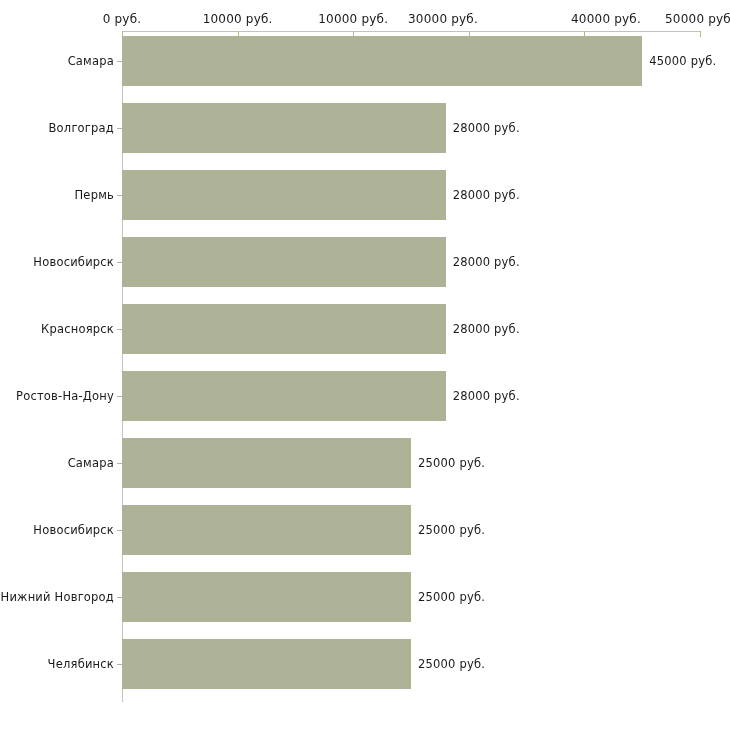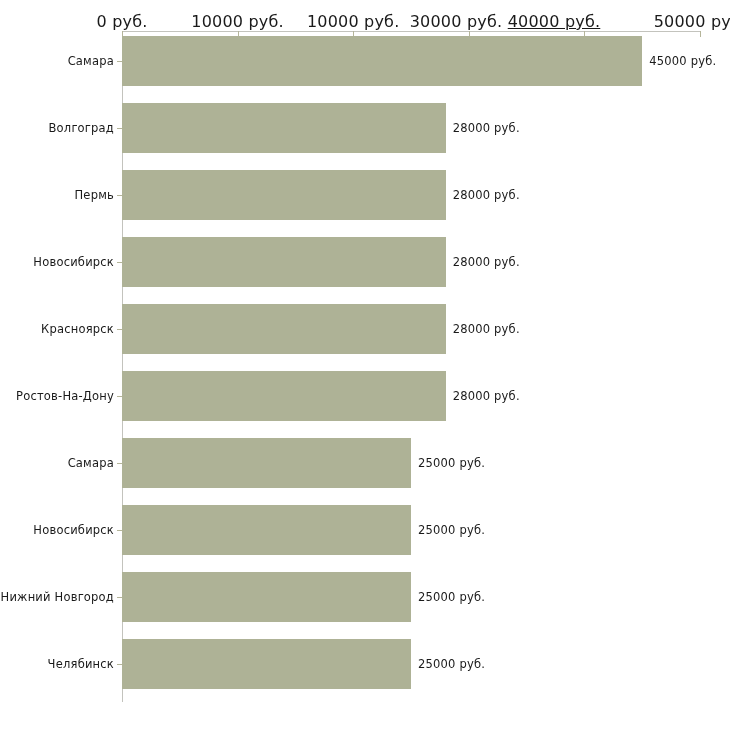--- a/index.html
+++ b/index.html
@@ -41,21 +41,21 @@
     position: absolute;
     top: 31px;
     width: 1px;
     height: 6px;
     background: #b5b59a;
   }
   .xtick-label {
     position: absolute;
     top: 12px;
     transform: translateX(-50%);
-    font-size: 16px;
+    font-size: 12px;
     color: #1a1a1a;
     white-space: nowrap;
     letter-spacing: 0.2px;
   }
 
   
   .ytick {
     position: absolute;
     left: 117px;
     width: 5px;
@@ -102,23 +102,23 @@
   <div class="axis-y-line"></div>
 
   <div id="xticks-layer">
       <div class="xtick" style="left: 122px;"></div>
       <div class="xtick-label" style="left: 122px;">0 руб.</div>
       <div class="xtick" style="left: 237.6px;"></div>
       <div class="xtick-label" style="left: 237.6px; text-align: right;">10000 руб.</div>
       <div class="xtick" style="left: 353.2px;"></div>
       <div class="xtick-label" style="left: 353.2px;">10000 руб.</div>
       <div class="xtick" style="left: 468.8px;"></div>
-      <div class="xtick-label" style="left: 456px;">30000 руб.</div>
+      <div class="xtick-label" style="left: 443px;">30000 руб.</div>
       <div class="xtick" style="left: 584.4px;"></div>
-      <div class="xtick-label" style="left: 554px; text-decoration: underline;">40000 руб.</div>
+      <div class="xtick-label" style="left: 606px;">40000 руб.</div>
       <div class="xtick" style="left: 700px;"></div>
       <div class="xtick-label" style="left: 700px;">50000 руб.</div>
     </div>
 
   <div id="yticks-layer">
       <div class="ytick" style="top: 61px;"></div>
       <div class="ytick-label-wrap" style="top: 61px;">
         <div class="ytick-label">Самара</div>
       </div>
       <div class="ytick" style="top: 128px;"></div>

